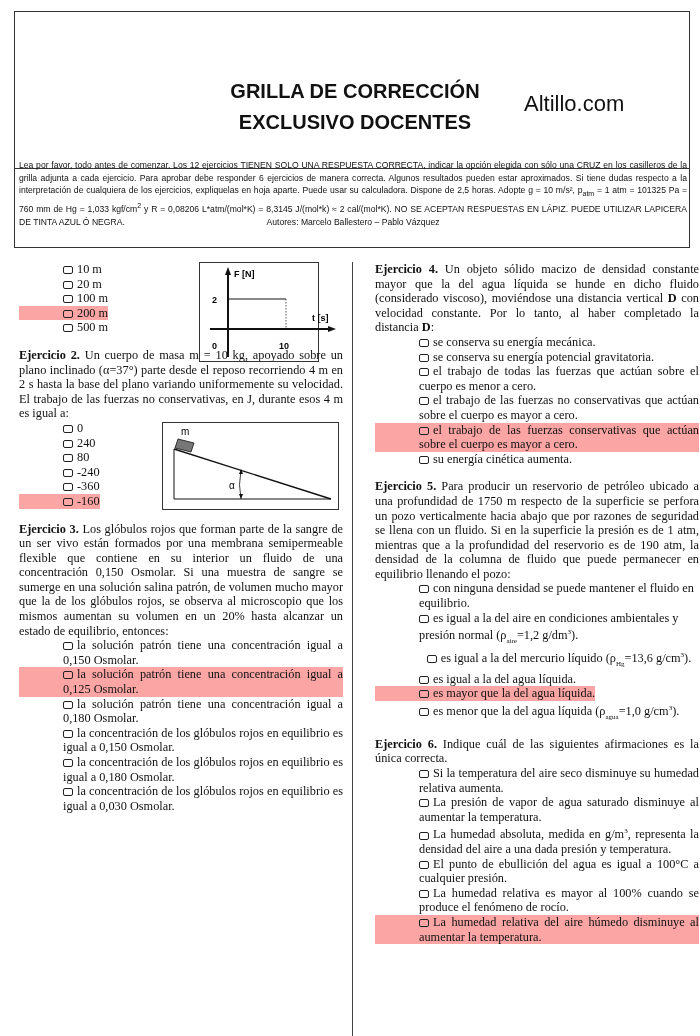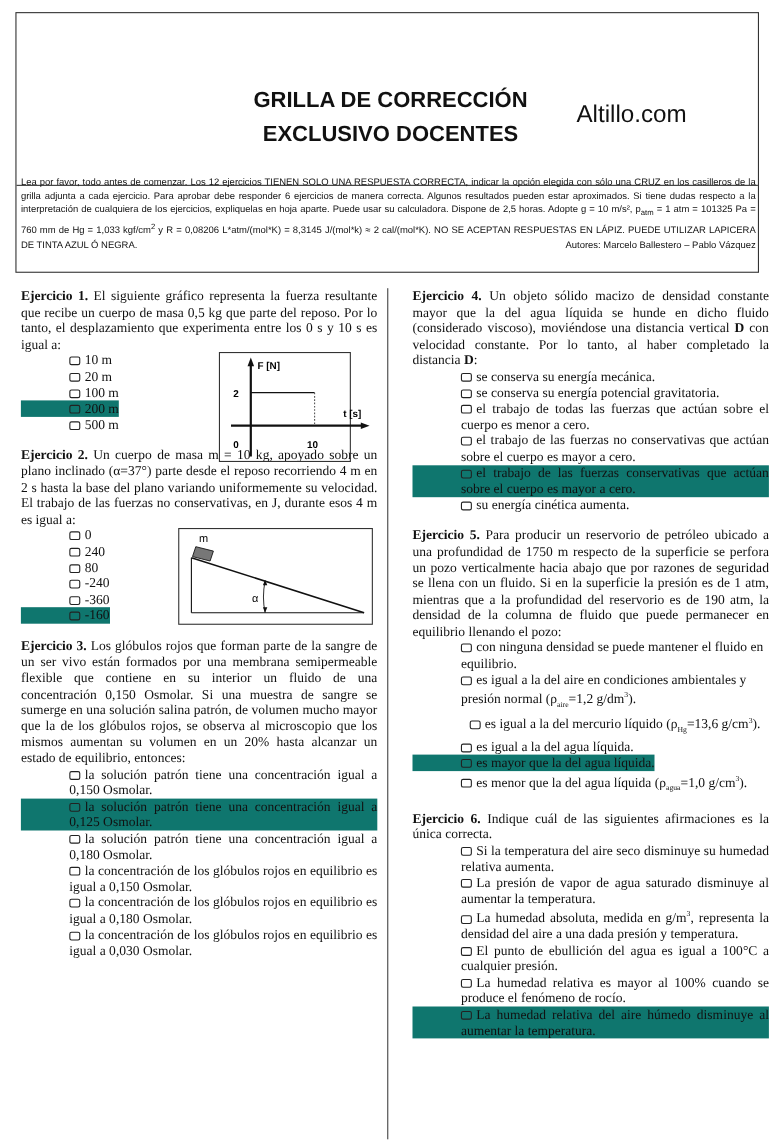--- a/index.html
+++ b/index.html
@@ -48,21 +48,21 @@
     position: absolute; top: 262px;
     font-size: 12.3px; line-height: 14.6px; text-align: justify;
   }
   .col-left { left: 19px; width: 324px; }
   .col-right { left: 361px; width: 324px; top: 262px; margin-left: 14px; }
   .col-divider { position: absolute; left: 352px; top: 262px; width: 1px; height: 774px; background: #444; }
 
   .exercise { margin-bottom: 13px; }
   .ex-title { font-weight: bold; }
   .opt { display: block; text-align: justify; padding-left: 44px; }
-  .opt.hl { background: #0f766e; }
+  .opt.hl { background: #fca5a5; }
   .opt.short { display: inline-block; }
   .box {
     display: inline-block; width: 10px; height: 8px; border: 1px solid #222;
     border-radius: 2px; margin-right: 4px; vertical-align: -1px;
   }
   sub, sup { font-size: 7px; }
 
   .ex1-opts, .ex2-opts { position: relative; }
   .fig1 {
     position: absolute; left: 180px; top: 0px; width: 120px; height: 100px;
@@ -80,30 +80,29 @@
 <div class="header-box">
   <div class="title-area">
     <div class="title-main">
       <div>GRILLA DE CORRECCIÓN</div>
       <div>EXCLUSIVO DOCENTES</div>
     </div>
     <div class="title-brand">Altillo.com</div>
   </div>
   <div class="instructions">
     <span>Lea por favor, todo antes de comenzar. Los 12 ejercicios TIENEN SOLO UNA RESPUESTA CORRECTA, indicar la opción elegida con sólo una CRUZ en los casilleros de la grilla adjunta a cada ejercicio. Para aprobar debe responder 6 ejercicios de manera correcta. Algunos resultados pueden estar aproximados. Si tiene dudas respecto a la interpretación de cualquiera de los ejercicios, expliquelas en hoja aparte. Puede usar su calculadora. Dispone de 2,5 horas. Adopte g = 10 m/s², p</span><sub>atm</sub><span> = 1 atm = 101325 Pa = 760 mm de Hg = 1,033 kgf/cm</span><sup>2</sup><span> y R = 0,08206 L*atm/(mol*K) = 8,3145 J/(mol*k) ≈ 2 cal/(mol*K). NO SE ACEPTAN RESPUESTAS EN LÁPIZ. PUEDE UTILIZAR LAPICERA DE TINTA AZUL Ó NEGRA.</span>
-    <div style="text-align:right; margin-top:-12.5px;">Autores: Marcelo Ballestero – Pablo Vázquez</div>
+    <div style="text-align:center; margin-top:-12.5px;">Autores: Marcelo Ballestero – Pablo Vázquez</div>
   </div>
 </div>
 
 <div class="col-divider"></div>
 
 <div class="col col-left">
 
   <div class="exercise">
-    <div><span class="ex-title">Ejercicio 1.</span><span> El siguiente gráfico representa la fuerza resultante que recibe un cuerpo de masa 0,5 kg que parte del reposo. Por lo tanto, el desplazamiento que experimenta entre los 0 s y 10 s es igual a:</span></div>
     <div class="ex1-opts">
       <div><span class="opt short"><span class="box"></span><span>10 m</span></span></div>
       <div><span class="opt short"><span class="box"></span><span>20 m</span></span></div>
       <div><span class="opt short"><span class="box"></span><span>100 m</span></span></div>
       <div><span class="opt short hl"><span class="box"></span><span>200 m</span></span></div>
       <div><span class="opt short"><span class="box"></span><span>500 m</span></span></div>
       <div class="fig fig1">
         <svg width="138" height="98" viewBox="0 0 138 98">
           <line x1="28" y1="94" x2="28" y2="10" stroke="#111" stroke-width="2"></line>
           <polygon points="28,4 25,12 31,12" fill="#111"></polygon>

